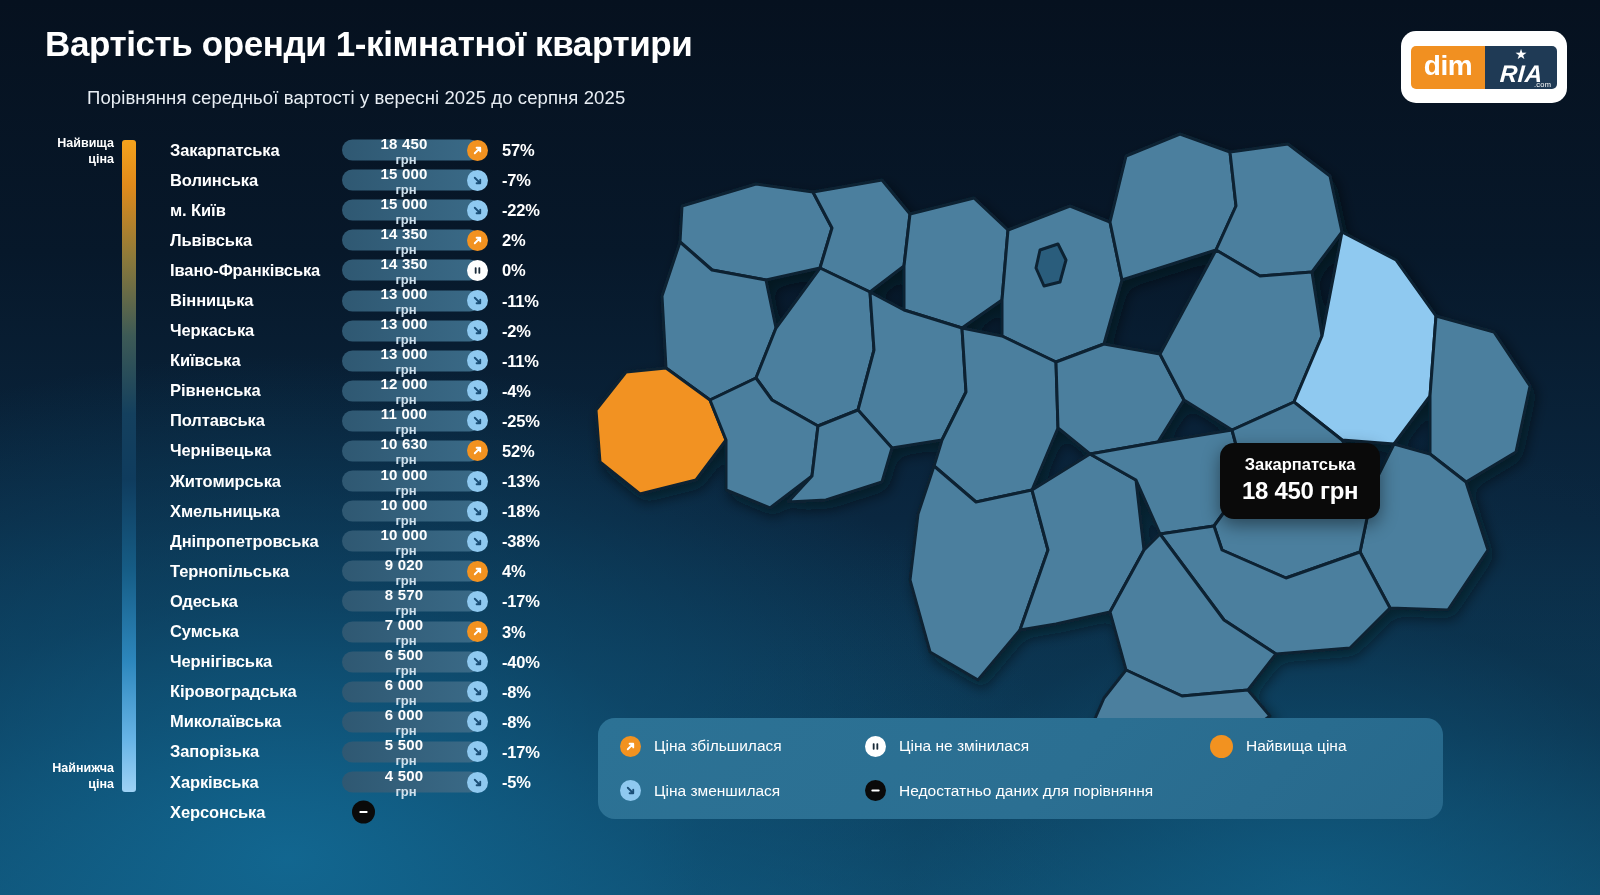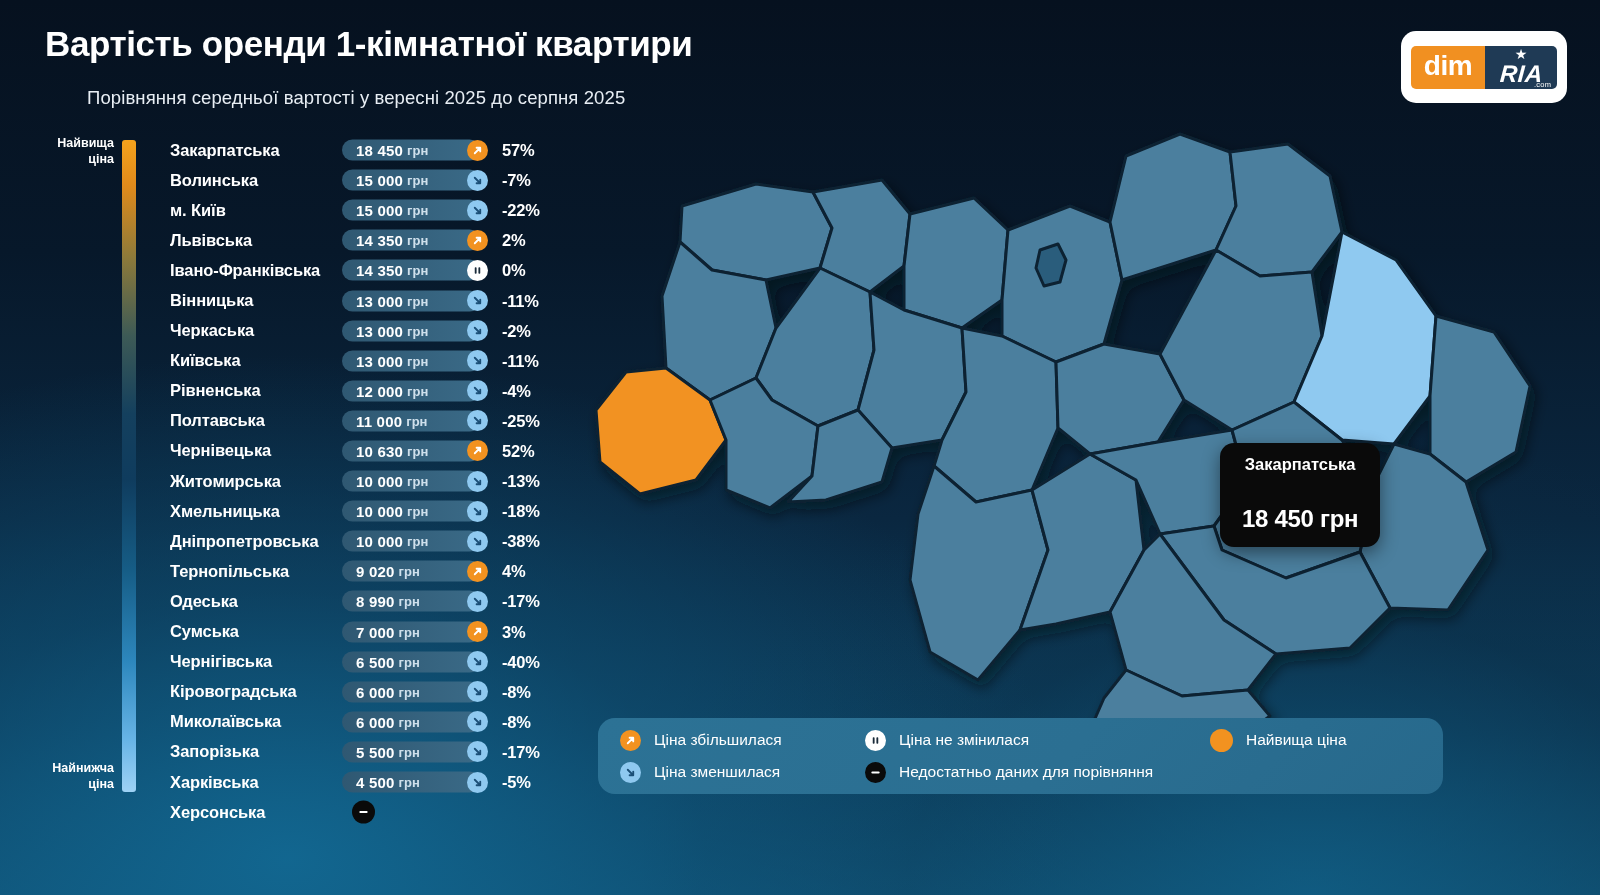--- a/index.html
+++ b/index.html
@@ -100,22 +100,22 @@
     white-space: nowrap; width: 172px; letter-spacing: -0.1px;
   }
   .row-right {
     position: absolute; left: 172px; top: 50%;
     transform: translateY(-50%);
     display: flex; align-items: center;
   }
   .pill {
     background: linear-gradient(90deg, #2f5872 0%, #3a6a87 100%);
     border-radius: 13px; height: 21px; min-width: 138px;
-    display: flex; align-items: center; justify-content: flex-start;
-    padding: 0 28px 0 14px; position: relative;
+    display: flex; align-items: center; justify-content: center;
+    padding: 0 28px 0 14px; position: relative; flex-direction: column;
   }
   .pill .price {
     font-size: 15px; font-weight: 700; color: #ffffff;
     letter-spacing: 0.2px;
   }
   .pill .cur {
     font-size: 13px; font-weight: 700; color: #cfe0ec;
     margin-left: 4px;
   }
   .badge {
@@ -153,27 +153,27 @@
   }
   .map-area svg { width: 100%; height: 100%; display: block; }
 
   .tooltip {
     position: absolute; background: #0a0a0a;
     border-radius: 14px; padding: 11px 22px 13px 22px;
     color: #ffffff; text-align: center; white-space: nowrap;
     box-shadow: 0 6px 18px rgba(0,0,0,0.45);
   }
   .tooltip .tt-name { font-size: 16.5px; font-weight: 700; line-height: 1.25; }
-  .tooltip .tt-val  { font-size: 24px; font-weight: 700; line-height: 1.3; letter-spacing: -0.3px; margin-top: 28px; }
+  .tooltip .tt-val  { font-size: 24px; font-weight: 700; line-height: 1.3; letter-spacing: -0.3px; }
   #tt-zak { left: 650px; top: 333px; }
 
   
   .legend {
     position: absolute; left: 598px; top: 718px;
-    width: 845px; height: 76px;
+    width: 845px; height: 101px;
     background: linear-gradient(135deg, #2c7295 0%, #2b6f92 55%, #27698c 100%);
     border-radius: 17px;
     display: grid;
     grid-template-columns: 245px 345px 255px;
     grid-template-rows: 1fr 1fr;
     align-items: center;
     padding: 6px 0 6px 22px;
   }
   .leg-item { display: flex; align-items: center; }
   .leg-dot {
@@ -439,21 +439,21 @@
               </svg>
             </span>
           </div>
           <span class="pct">4%</span>
         </div>
       </div>
       <div class="row">
         <div class="row-name">Одеська</div>
         <div class="row-right">
           <div class="pill">
-            <span class="price">8 990</span>
+            <span class="price">8 570</span>
             <span class="cur">грн</span>
             <span class="badge down">
               <svg width="11" height="11" viewBox="0 0 12 12">
                 <path d="M3 3 L9 9 M9 5 L9 9 L5 9" fill="none" stroke="#1b4f77" stroke-width="2" stroke-linecap="round" stroke-linejoin="round"></path>
               </svg>
             </span>
           </div>
           <span class="pct">-17%</span>
         </div>
       </div>

